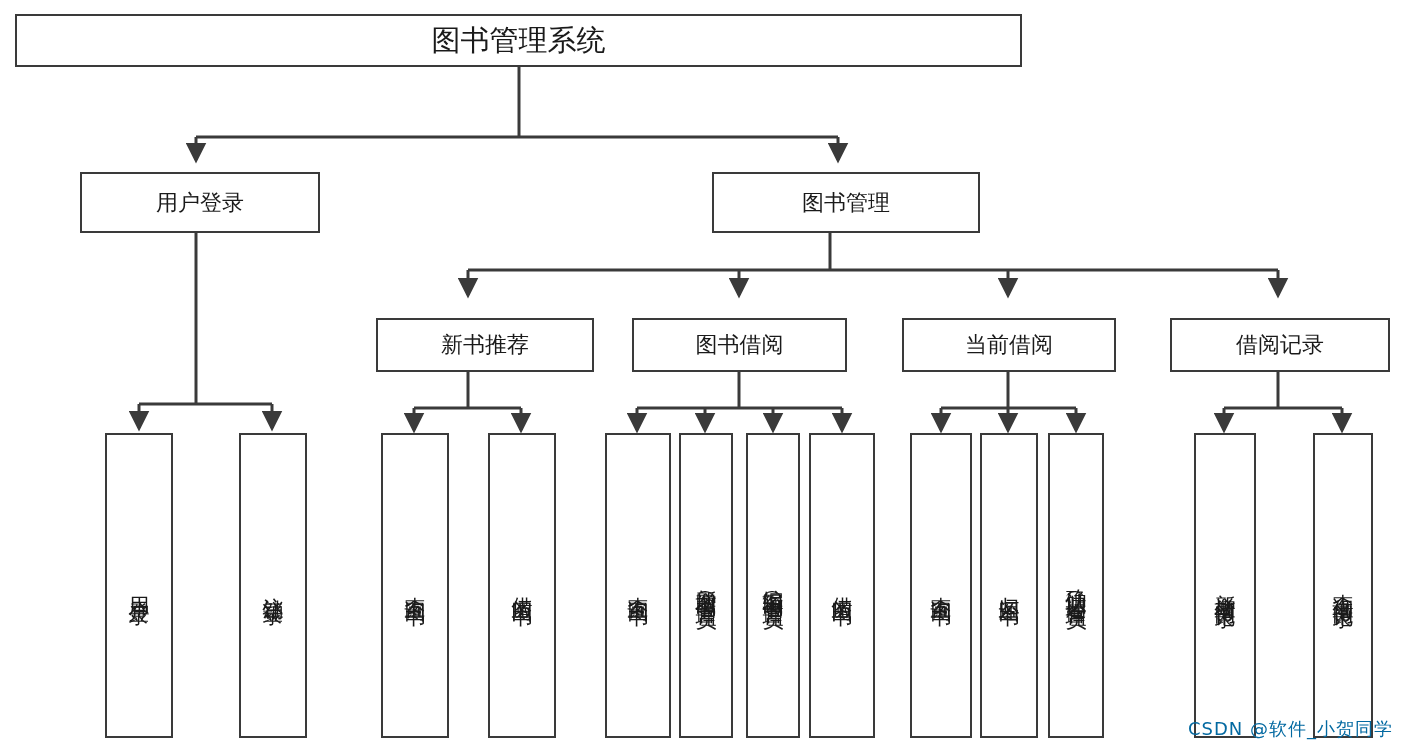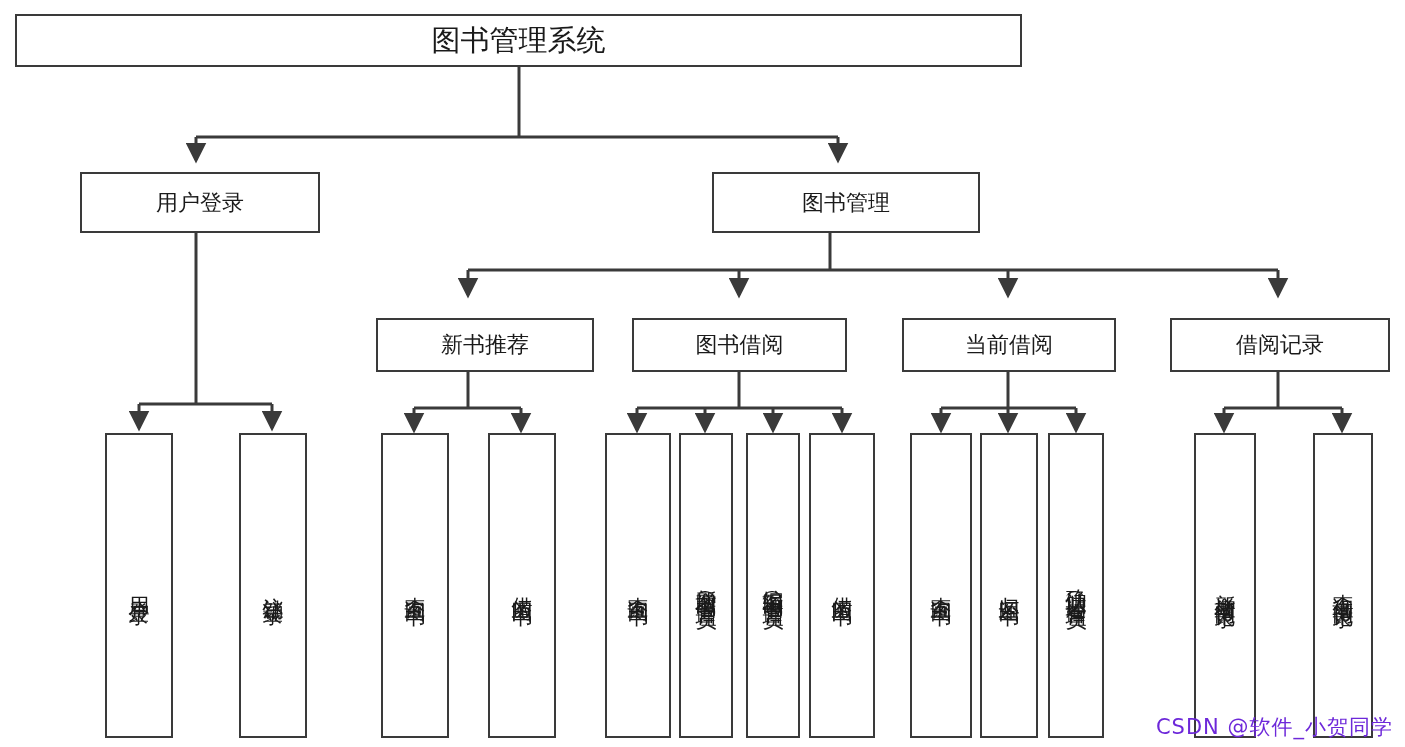--- a/index.html
+++ b/index.html
@@ -59,22 +59,22 @@
     white-space: normal;
     line-height: 1.05;
   }
   .label {
     display: block;
   }
   #watermark {
     position: absolute;
     right: 12px;
     bottom: 6px;
-    font-size: 21px;
-    color: #6d28d9;
+    font-size: 18px;
+    color: #0369a1;
     letter-spacing: 1px;
     white-space: nowrap;
   }
 </style>
 </head>
 <body>
 
 <div id="canvas">
 
   <svg id="wires" viewBox="0 0 1405 747" xmlns="http://www.w3.org/2000/svg">

